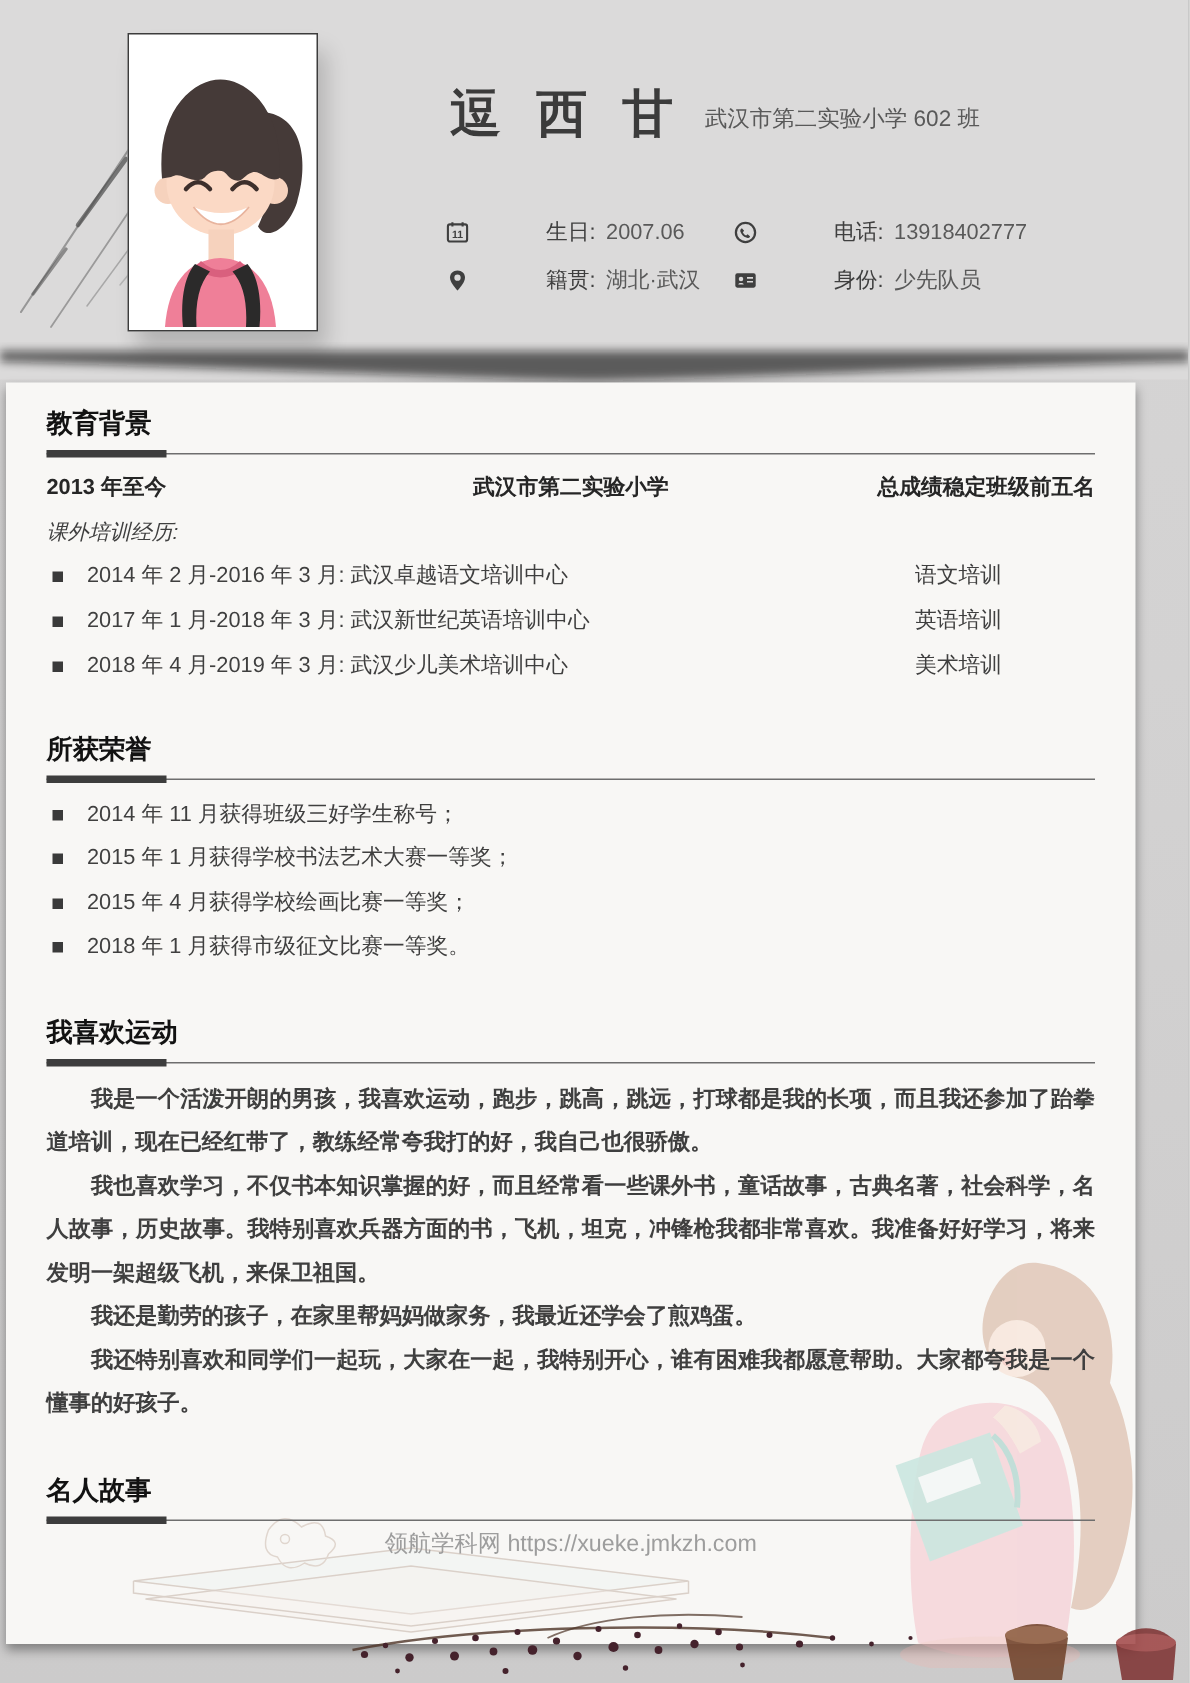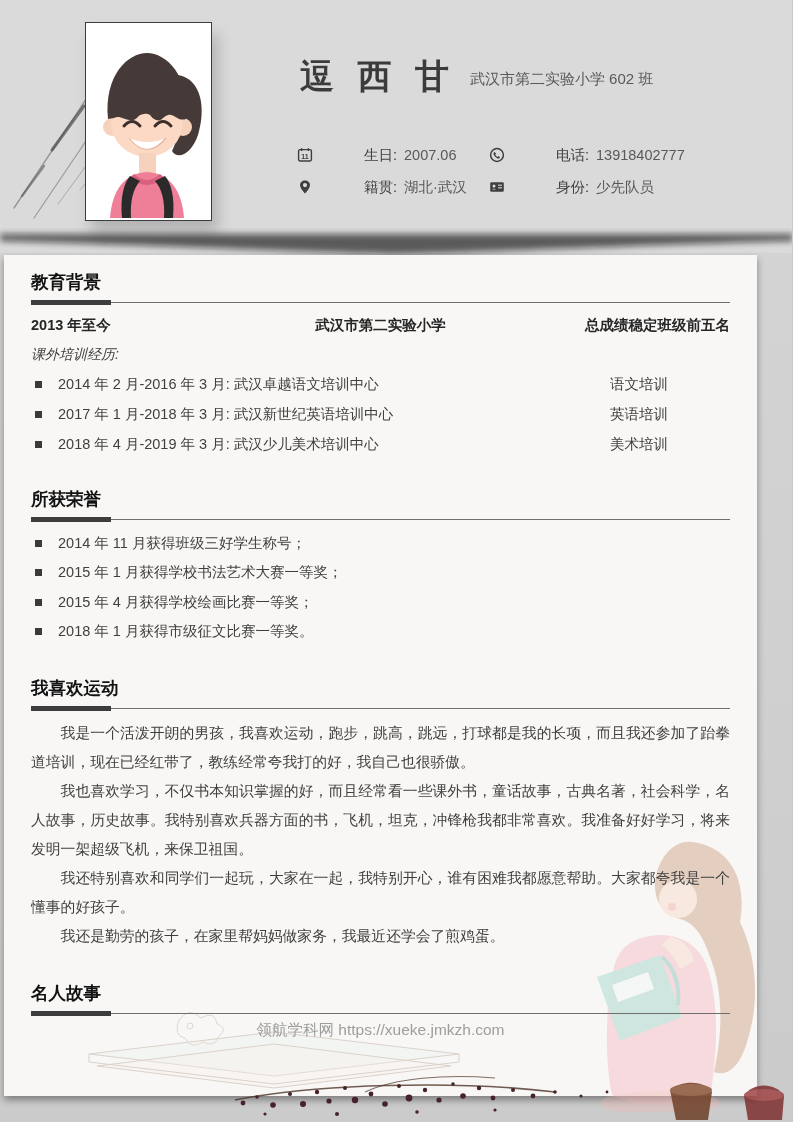--- a/index.html
+++ b/index.html
@@ -41,21 +41,21 @@
   .edu-summary .c2{flex:1.2;text-align:center;}
   .edu-summary .c3{flex:1;text-align:right;}
   .edu-sub{margin-top:12px;font-size:14px;font-style:italic;color:#3f3f3f;line-height:17px;}
   .li-row{display:flex;align-items:flex-start;margin-top:13px;font-size:14.5px;color:#3f3f3f;line-height:17px;}
   .bullet{flex:none;width:7px;height:7px;background:#3a3a3a;margin:5px 16px 0 4px;}
   .li-text{flex:1;}
   .li-tag{margin-left:auto;padding-right:62px;color:#3f3f3f;white-space:nowrap;}
   .sec-honors{margin-top:36px;}
   .sec-honors .li-row{margin-top:12.5px;}
   .sec-intro{margin-top:38px;}
-  .intro-paras{margin-top:8px;}
+  .intro-paras{margin-top:8px;font-weight:bold;}
   .intro-paras p{margin:0;font-size:14.8px;color:#3f3f3f;line-height:29px;text-indent:2em;text-align:justify;}
   .sec-family{margin-top:32px;}
   .family-list{margin-top:6px;}
   .family-list div{font-size:14.8px;color:#3f3f3f;line-height:29px;}
   .watermark{margin-top:3px;text-align:center;font-size:15.5px;color:#9d9d9d;line-height:22px;}
 </style>
 </head>
 <body>
 
 <div class="page">
@@ -241,22 +241,22 @@
 
       <div class="sec-intro">
         <div class="section-title">我喜欢运动</div>
         <div class="title-rule">
             <div class="thin"></div>
             <div class="thick"></div>
           </div>
         <div class="intro-paras">
           <p>我是一个活泼开朗的男孩，我喜欢运动，跑步，跳高，跳远，打球都是我的长项，而且我还参加了跆拳道培训，现在已经红带了，教练经常夸我打的好，我自己也很骄傲。</p>
           <p>我也喜欢学习，不仅书本知识掌握的好，而且经常看一些课外书，童话故事，古典名著，社会科学，名人故事，历史故事。我特别喜欢兵器方面的书，飞机，坦克，冲锋枪我都非常喜欢。我准备好好学习，将来发明一架超级飞机，来保卫祖国。</p>
+          <p>我还是勤劳的孩子，在家里帮妈妈做家务，我最近还学会了煎鸡蛋。</p>
           <p>我还特别喜欢和同学们一起玩，大家在一起，我特别开心，谁有困难我都愿意帮助。大家都夸我是一个懂事的好孩子。</p>
-          <p>我还是勤劳的孩子，在家里帮妈妈做家务，我最近还学会了煎鸡蛋。</p>
         </div>
       </div>
 
       <div class="sec-family">
         <div class="section-title">名人故事</div>
         <div class="title-rule">
             <div class="thin"></div>
             <div class="thick"></div>
           </div>
       </div>

